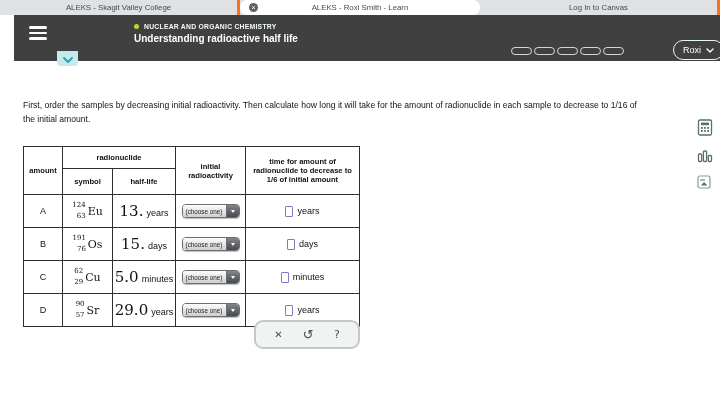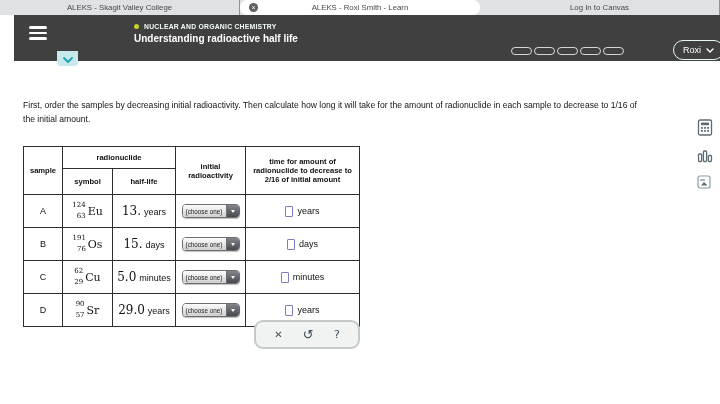--- a/index.html
+++ b/index.html
@@ -3,21 +3,21 @@
 <meta charset="utf-8">
 <style>
   * { margin:0; padding:0; box-sizing:border-box; }
   html,body { width:720px; height:404px; }
   body { font-family:"Liberation Sans", sans-serif; background:#fff; }
   .screen { position:relative; width:720px; height:404px; overflow:hidden; background:#fff; }
 
   
   .tabbar { position:absolute; left:0; top:0; width:720px; height:15px; background:#dfe1e3; display:flex; }
   .btab { width:240px; height:15px; display:flex; align-items:center; justify-content:center;
-          font-size:7.8px; color:#454a4d; position:relative; border-right:1px solid #f97316; }
+          font-size:7.8px; color:#454a4d; position:relative; border-right:3px solid #f97316; }
   .btab.active { background:#ffffff; border-right:none;border-radius:7px; }
   .tab-close { position:absolute; left:9px; top:2.5px; width:9px; height:9px; border-radius:50%;
                background:#5c6063; color:#fff; font-size:7px; line-height:9px; text-align:center; }
 
   
   .appheader { position:absolute; left:14px; top:15px; width:720px; height:46px; background:#404040; }
   .hamburger { position:absolute; left:15px; top:11px; width:18px; height:14px; display:flex;
                flex-direction:column; justify-content:space-between; cursor:pointer; }
   .hamburger span { display:block; width:18px; height:2.6px; background:#fff; border-radius:2px; }
   .lesson-block { position:absolute; left:120px; top:8px; color:#fff; }
@@ -47,21 +47,21 @@
   .col-sample{width:39px;} .col-symbol{width:50px;} .col-half{width:63px;} .col-init{width:70px;} .col-time{width:114px;}
   .hrow1 th { height:22px; }
   .hrow2 th { height:26px; }
   .drow td { height:33px; }
   .hl-head { display:inline-block; max-width:32px; }
 
   .nuclide { display:flex; align-items:center; justify-content:center; font-family:"DejaVu Serif", serif; }
   .nuc-nums { display:flex; flex-direction:column; align-items:flex-end; font-size:7px; line-height:11px; color:#111; }
   .nuc-el { font-size:11px; margin-left:2px; }
 
-  .hl-num { font-family:"DejaVu Serif", serif; font-size:12px; }
+  .hl-num { font-family:"DejaVu Serif", serif; font-size:15px; }
   .hl-unit { font-size:9px; margin-left:3px; }
 
   .dropdown { width:58px; height:14px; border:1px solid #6d6d6d; border-radius:4px; overflow:hidden;
               display:inline-flex; vertical-align:middle; box-shadow:0 1px 1px rgba(0,0,0,.25); cursor:pointer; }
   .dd-label { flex:1; background:linear-gradient(#fdfdfd,#cfcfcf); font-size:6.3px; color:#222;
               display:flex; align-items:center; justify-content:center; white-space:nowrap; }
   .dd-arrow { width:13px; background:linear-gradient(#82858a,#46494f); display:flex; align-items:center;
               justify-content:center; border-left:1px solid #6d6d6d; }
   .dd-arrow i { width:0; height:0; border-left:2.5px solid transparent; border-right:2.5px solid transparent;
                border-top:3.5px solid #fff; }
@@ -138,24 +138,24 @@
   <table class="qtable">
     <colgroup>
       <col class="col-sample">
         <col class="col-symbol">
         <col class="col-half">
         <col class="col-init">
         <col class="col-time">
     </colgroup>
     <tbody>
         <tr class="hrow1">
-      <th rowspan="2">sample</th>
+      <th rowspan="2">amount</th>
       <th colspan="2">radionuclide</th>
       <th rowspan="2">initial radioactivity</th>
-      <th rowspan="2">time for amount of radionuclide to decrease to 2/16 of initial amount</th>
+      <th rowspan="2">time for amount of radionuclide to decrease to 1/6 of initial amount</th>
     </tr>
     <tr class="hrow2">
       <th>symbol</th>
       <th><span class="hl-head">half-life</span></th>
     </tr>
 
     <tr class="drow">
       <td>A</td>
       <td>
         <div class="nuclide">

